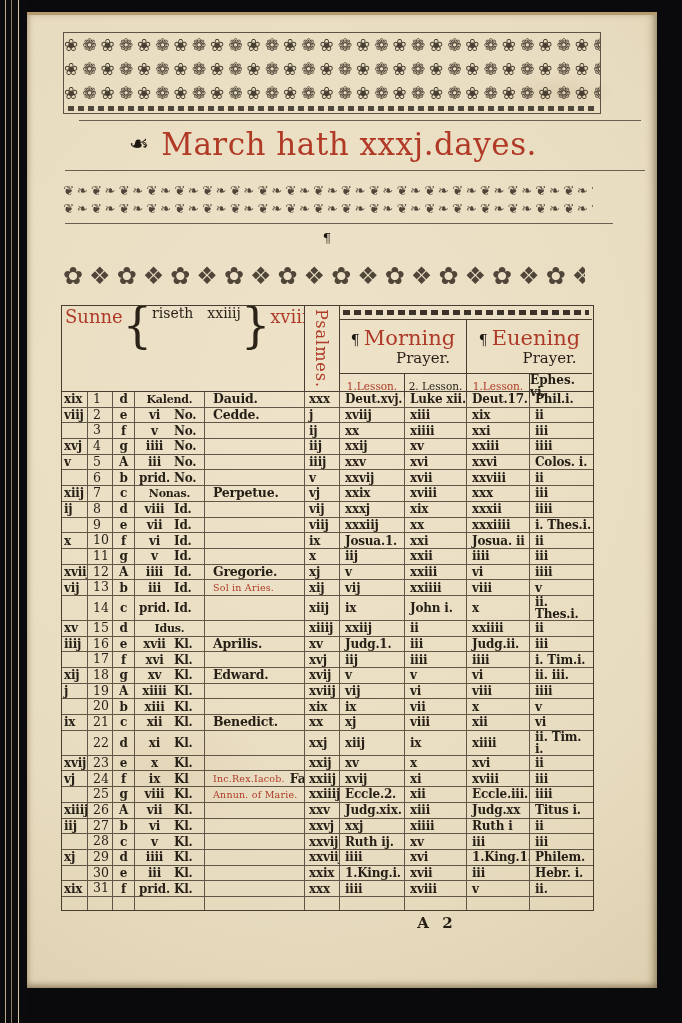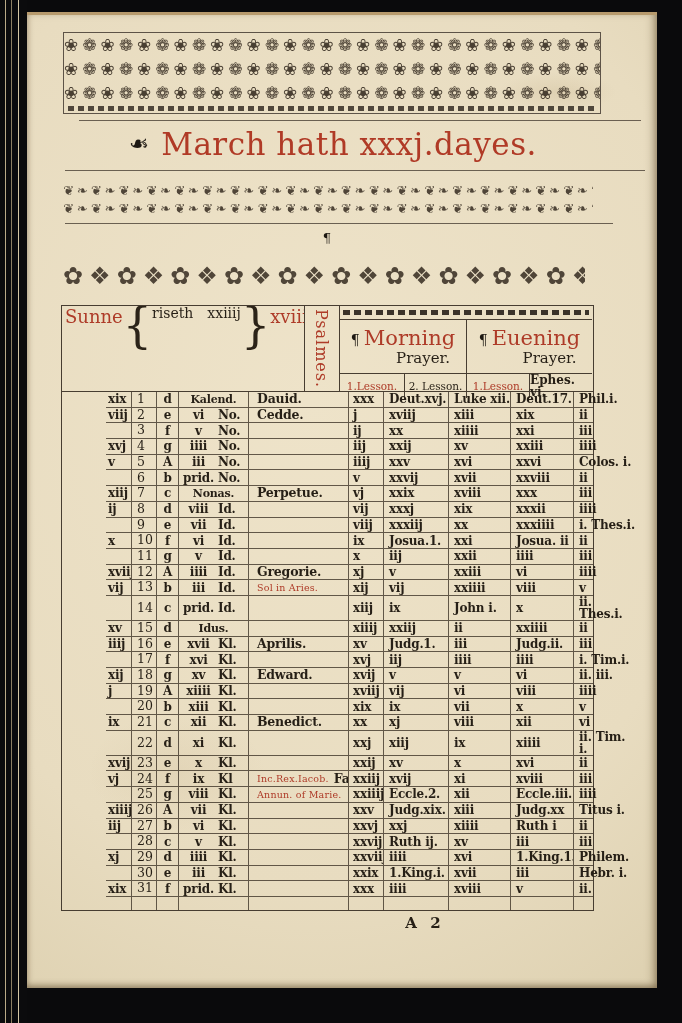--- a/index.html
+++ b/index.html
@@ -59,38 +59,38 @@
   .pilcrow{font-size:14px;color:#1d1812;}
   .prayer-word{font-size:21px;}
   .prayer-sub{font-size:15px;color:#261f16;margin-left:40px;}
   .lesson-hdr{height:17px;flex:0 0 17px;display:grid;grid-template-columns:65px 62px 63px 62px;border-top:1px solid #473d31;}
   .lesson-hdr div{font-size:10.5px;display:flex;align-items:center;justify-content:center;border-right:1px solid #473d31;line-height:1;}
   .lesson-hdr div:last-child{border-right:none;}
   .lesson-hdr .ephes{font-size:12px;font-weight:bold;}
 
   .rows{flex:1;display:flex;flex-direction:column;}
   .row{flex:1;display:grid;grid-template-columns:26px 25px 22px 70px 100px 35px 65px 62px 63px 62px;
-    border-bottom:1px solid rgba(62,52,40,.8);margin-left:44px;}
+    border-bottom:1px solid rgba(62,52,40,.8);}
   .row.blank{flex:0 0 13px;border-bottom:none;}
   .cell{border-right:1px solid rgba(62,52,40,.8);display:flex;align-items:center;overflow:hidden;
     font-size:12px;line-height:1;color:#261f16;}
   .cell:last-child{border-right:none;}
   .c-g{padding-left:2px;}
   .c-d{font-size:12.5px;padding-left:5px;font-weight:normal;}
   .c-l{justify-content:center;}
   .c-r .rn{flex:1;text-align:center;}
   .c-r .rs{width:30px;text-align:left;}
   .c-r.sp{justify-content:center;font-size:11px;}
   .c-f{padding-left:8px;gap:5px;}
   .c-f .fr{font-size:9.5px;letter-spacing:.2px;}
   .c-f .fb{font-size:12.5px;}
   .c-p{padding-left:4px;}
   .c-les{padding-left:5px;}
 
-  .signature{position:absolute;left:328px;top:902px;width:140px;text-align:center;font-size:15px;font-weight:bold;color:#261f16;letter-spacing:4px;}
+  .signature{position:absolute;left:340px;top:902px;width:140px;text-align:center;font-size:15px;font-weight:bold;color:#261f16;letter-spacing:4px;}
   .stain{position:absolute;border-radius:50%;pointer-events:none;}
   .stain1{left:470px;top:60px;width:120px;height:40px;background:radial-gradient(ellipse,rgba(150,120,70,.12),transparent 70%);}
   .stain2{left:60px;top:700px;width:180px;height:120px;background:radial-gradient(ellipse,rgba(150,120,70,.08),transparent 70%);}
 </style>
 </head>
 <body>
 
 <div class="stage">
   <div class="book-edge"></div>
 

